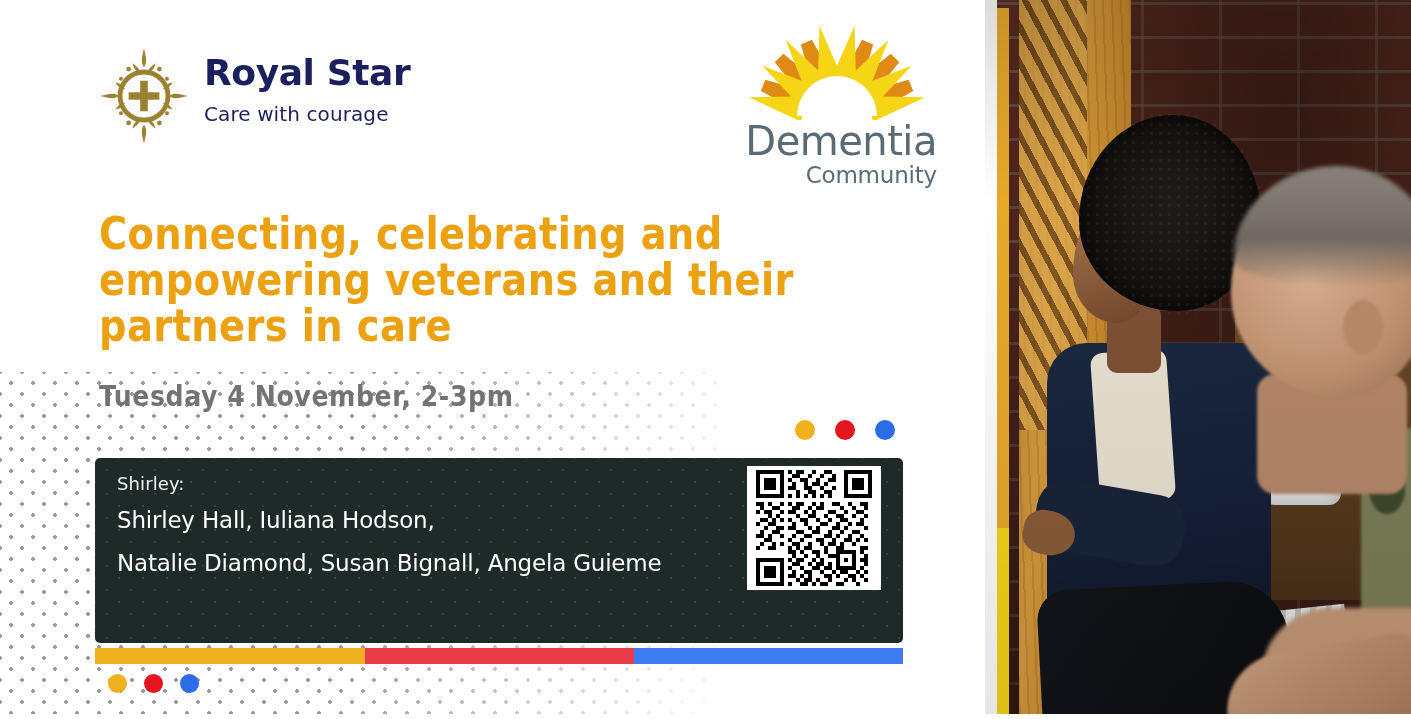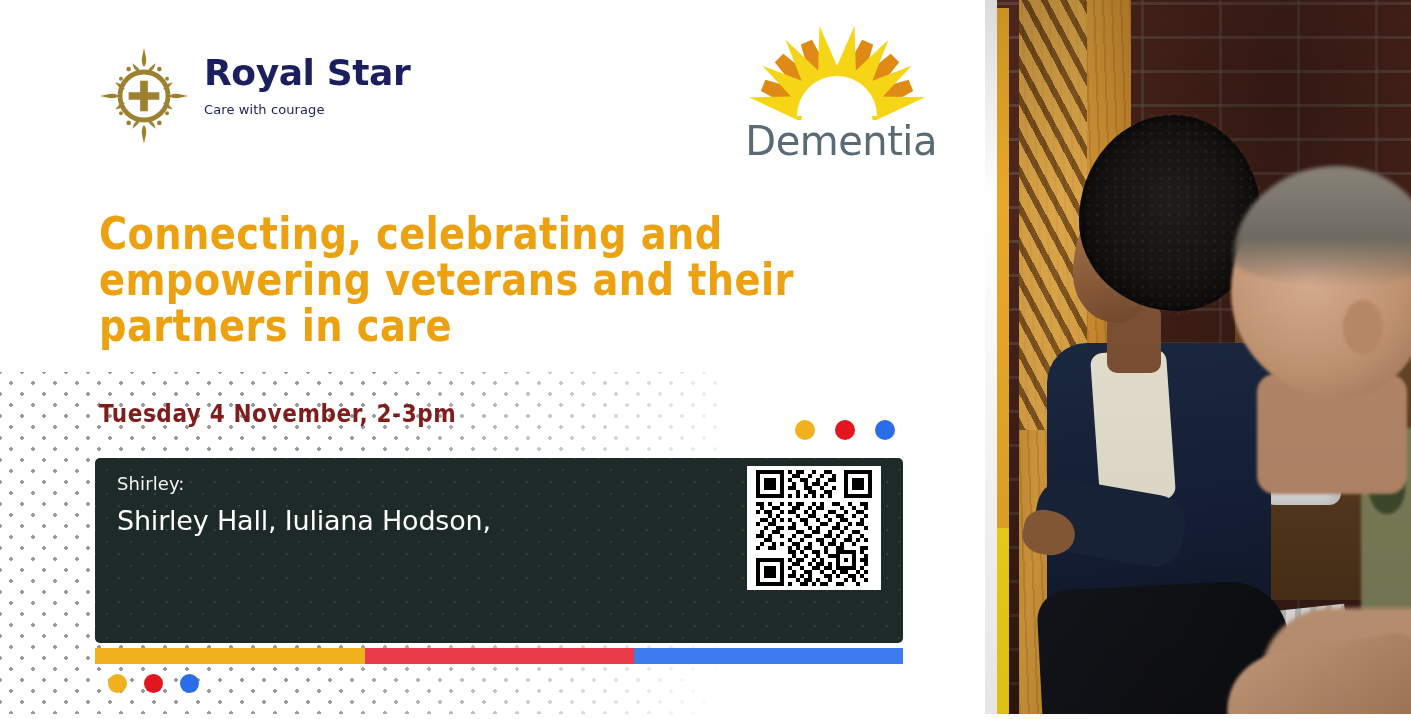--- a/index.html
+++ b/index.html
@@ -41,21 +41,21 @@
   .rsg-line {
     font-family: "DejaVu Sans", sans-serif;
     font-weight: 700;
     font-size: 36px;
     line-height: 38px;
     color: #1b1f5e;
     letter-spacing: -0.4px;
   }
   .rsg-tag {
     font-family: "DejaVu Sans", sans-serif;
-    font-size: 13px;
+    font-size: 20px;
     color: #1b1f5e;
     margin-top: 10px;
     letter-spacing: 0.1px;
   }
 
   
   .dc-logo { position: absolute; left: 737px; top: 24px; width: 200px; text-align: right; }
   .dc-sun { display: block; margin: 0 auto; }
   .dc-name {
     font-family: "DejaVu Sans", sans-serif;
@@ -83,25 +83,25 @@
     line-height: 46px;
     color: #eca210;
     letter-spacing: 0.4px;
     transform: scaleX(0.97);
     transform-origin: left center;
   }
 
   
   .date-line {
     position: absolute;
-    left: 99px; top: 400px;
+    left: 99px; top: 380px;
     font-family: "DejaVu Sans Condensed", "Liberation Sans Narrow", "Liberation Sans", sans-serif;
     font-weight: 700;
-    font-size: 24px;
-    color: #7f1d1d;
+    font-size: 28px;
+    color: #737373;
     letter-spacing: 0.6px;
   }
 
   
   .dots-top { position: absolute; left: 795px; top: 420px; display: flex; gap: 20px; }
   .dots-bottom { position: absolute; left: 108px; top: 674px; display: flex; gap: 17px; }
   .cdot { width: 20px; height: 20px; border-radius: 50%; }
   .dots-bottom .cdot { width: 19px; height: 19px; }
 
   
@@ -125,21 +125,21 @@
     font-weight: 400;
     color: #f4f4f4;
     letter-spacing: 0.1px;
   }
   .sp-names {
     position: absolute; left: 22px; top: 41px;
     width: 770px;
   }
   .sp-line {
     font-family: "DejaVu Sans", sans-serif;
-    font-size: 27px;
+    font-size: 23px;
     line-height: 43px;
     font-weight: 400;
     color: #fdfdfd;
     letter-spacing: -0.2px;
     white-space: nowrap;
   }
   .qr-box {
     position: absolute;
     right: 22px; top: 8px;
     width: 134px; height: 124px;
@@ -439,36 +439,38 @@
                 <path d="M-13 -34 L13 -34 L0 -90 Z"></path>
               </g>
             <g transform="rotate(78)">
                 <path d="M-13 -34 L13 -34 L0 -90 Z"></path>
               </g>
           </g>
           <path d="M-40 0 A40 40 0 0 1 40 0 Z" fill="#ffffff"></path>
         </g>
       </svg>
       <div class="dc-name">Dementia</div>
+      <div class="dc-sub">Community</div>
     </div>
 
     <div class="headline">Connecting, celebrating and empowering veterans and their partners in care</div>
 
     <div class="date-line">Tuesday 4 November, 2-3pm</div>
 
     <div class="dots-top">
       <span class="cdot" style="background:#efb21e"></span>
       <span class="cdot" style="background:#e3151f"></span>
       <span class="cdot" style="background:#2b6ce8"></span>
     </div>
 
     <div class="speakers-panel">
       <div class="sp-label">Shirley:</div>
       <div class="sp-names">
         <div class="sp-line">Shirley Hall, Iuliana Hodson,</div>
+        <div class="sp-line">Natalie Diamond, Susan Bignall, Angela Guieme</div>
       </div>
       <div class="qr-box">
         <svg viewBox="0 0 29 29" shape-rendering="crispEdges" aria-hidden="true">
           <rect width="29" height="29" fill="#ffffff"></rect>
           <g fill="#000000">
 
             <rect x="0" y="0" width="7" height="1"></rect>
               <rect x="0" y="6" width="7" height="1"></rect>
             <rect x="0" y="0" width="1" height="7"></rect>
               <rect x="6" y="0" width="1" height="7"></rect>

